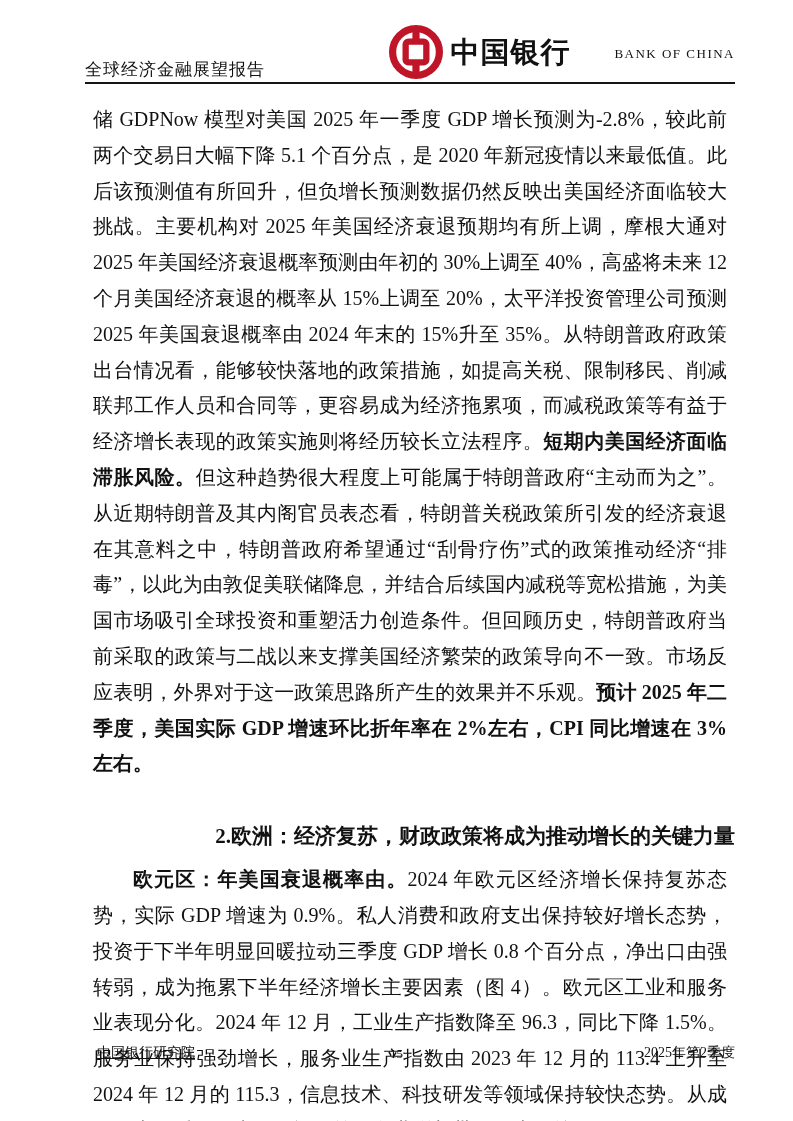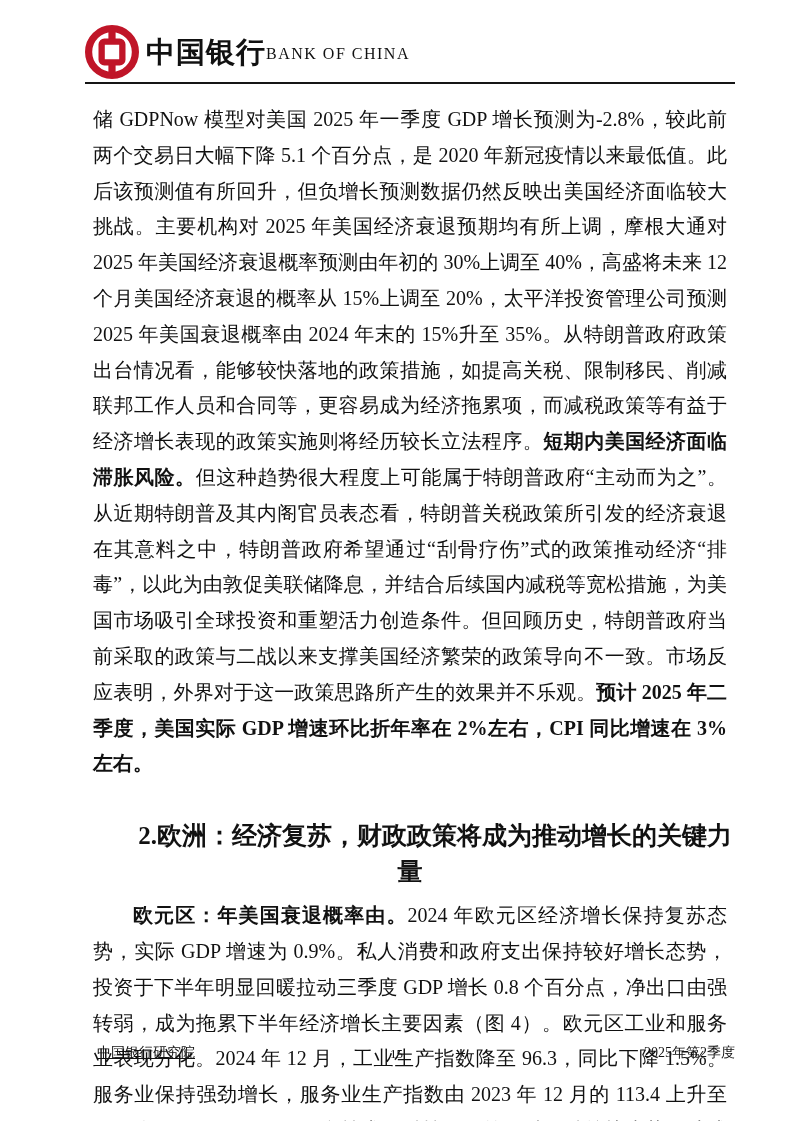--- a/index.html
+++ b/index.html
@@ -27,51 +27,53 @@
     letter-spacing:1px;
   }
   .logo{display:flex;align-items:center;gap:7px;padding-bottom:3px;}
   .emblem{width:54px;height:54px;display:block;}
   .logo-text{display:flex;flex-direction:row;align-items:center;line-height:1;}
   .logo-cn{
     font-size:29px;font-weight:bold;letter-spacing:1px;
     font-family:"Liberation Serif","DejaVu Serif",serif;
   }
   .logo-en{
-    font-size:16px;letter-spacing:1.5px;margin-top:3px;
+    font-size:13px;letter-spacing:1.5px;margin-top:3px;
     font-family:"Liberation Serif","DejaVu Serif",serif;
+    margin-left:44px;
   }
   
   .main{
     position:absolute;top:94px;left:85px;width:650px;
     font-size:20px;line-height:35.8px;
     text-align:justify;text-justify:inter-character;
   }
   .para{margin:8px;}
   .para.indent{text-indent:2em;}
   .section-heading{
-    font-size:25px;font-weight:bold;line-height:36px;
-    margin:36px 0 2px 0;text-indent:2em;text-align:center;
+    font-size:21px;font-weight:bold;line-height:36px;
+    margin:36px 0 2px 0;text-indent:2em;text-align:right;
   }
   b{font-weight:bold;}
   
   .footer{
     position:absolute;top:1043px;left:0;width:793px;height:22px;
     font-size:14px;line-height:20px;
   }
   .footer-left{position:absolute;left:97px;top:0;text-decoration:underline;}
   .footer-center{position:absolute;left:50%;transform:translateX(-50%);top:1px;font-size:13px;text-align:right;}
   .footer-right{position:absolute;right:58px;top:0;text-align:right;}
 </style>
 </head>
 <body>
 
 <div class="page">
 
   <header class="header">
+    <div class="header-title">全球经济金融展望报告</div>
 
     <div class="logo">
       <span class="emblem">
         <svg viewBox="0 0 60 60" width="54" height="54" aria-hidden="true">
           <circle cx="30" cy="30" r="26" fill="none" stroke="#c01528" stroke-width="8"></circle>
           <rect x="26" y="4" width="8" height="52" rx="3" fill="#c01528"></rect>
           <rect x="18.5" y="18.5" width="23" height="23" rx="3" fill="#ffffff" stroke="#c01528" stroke-width="7"></rect>
           <rect x="23" y="23" width="14" height="14" fill="#ffffff"></rect>
         </svg>
       </span>

